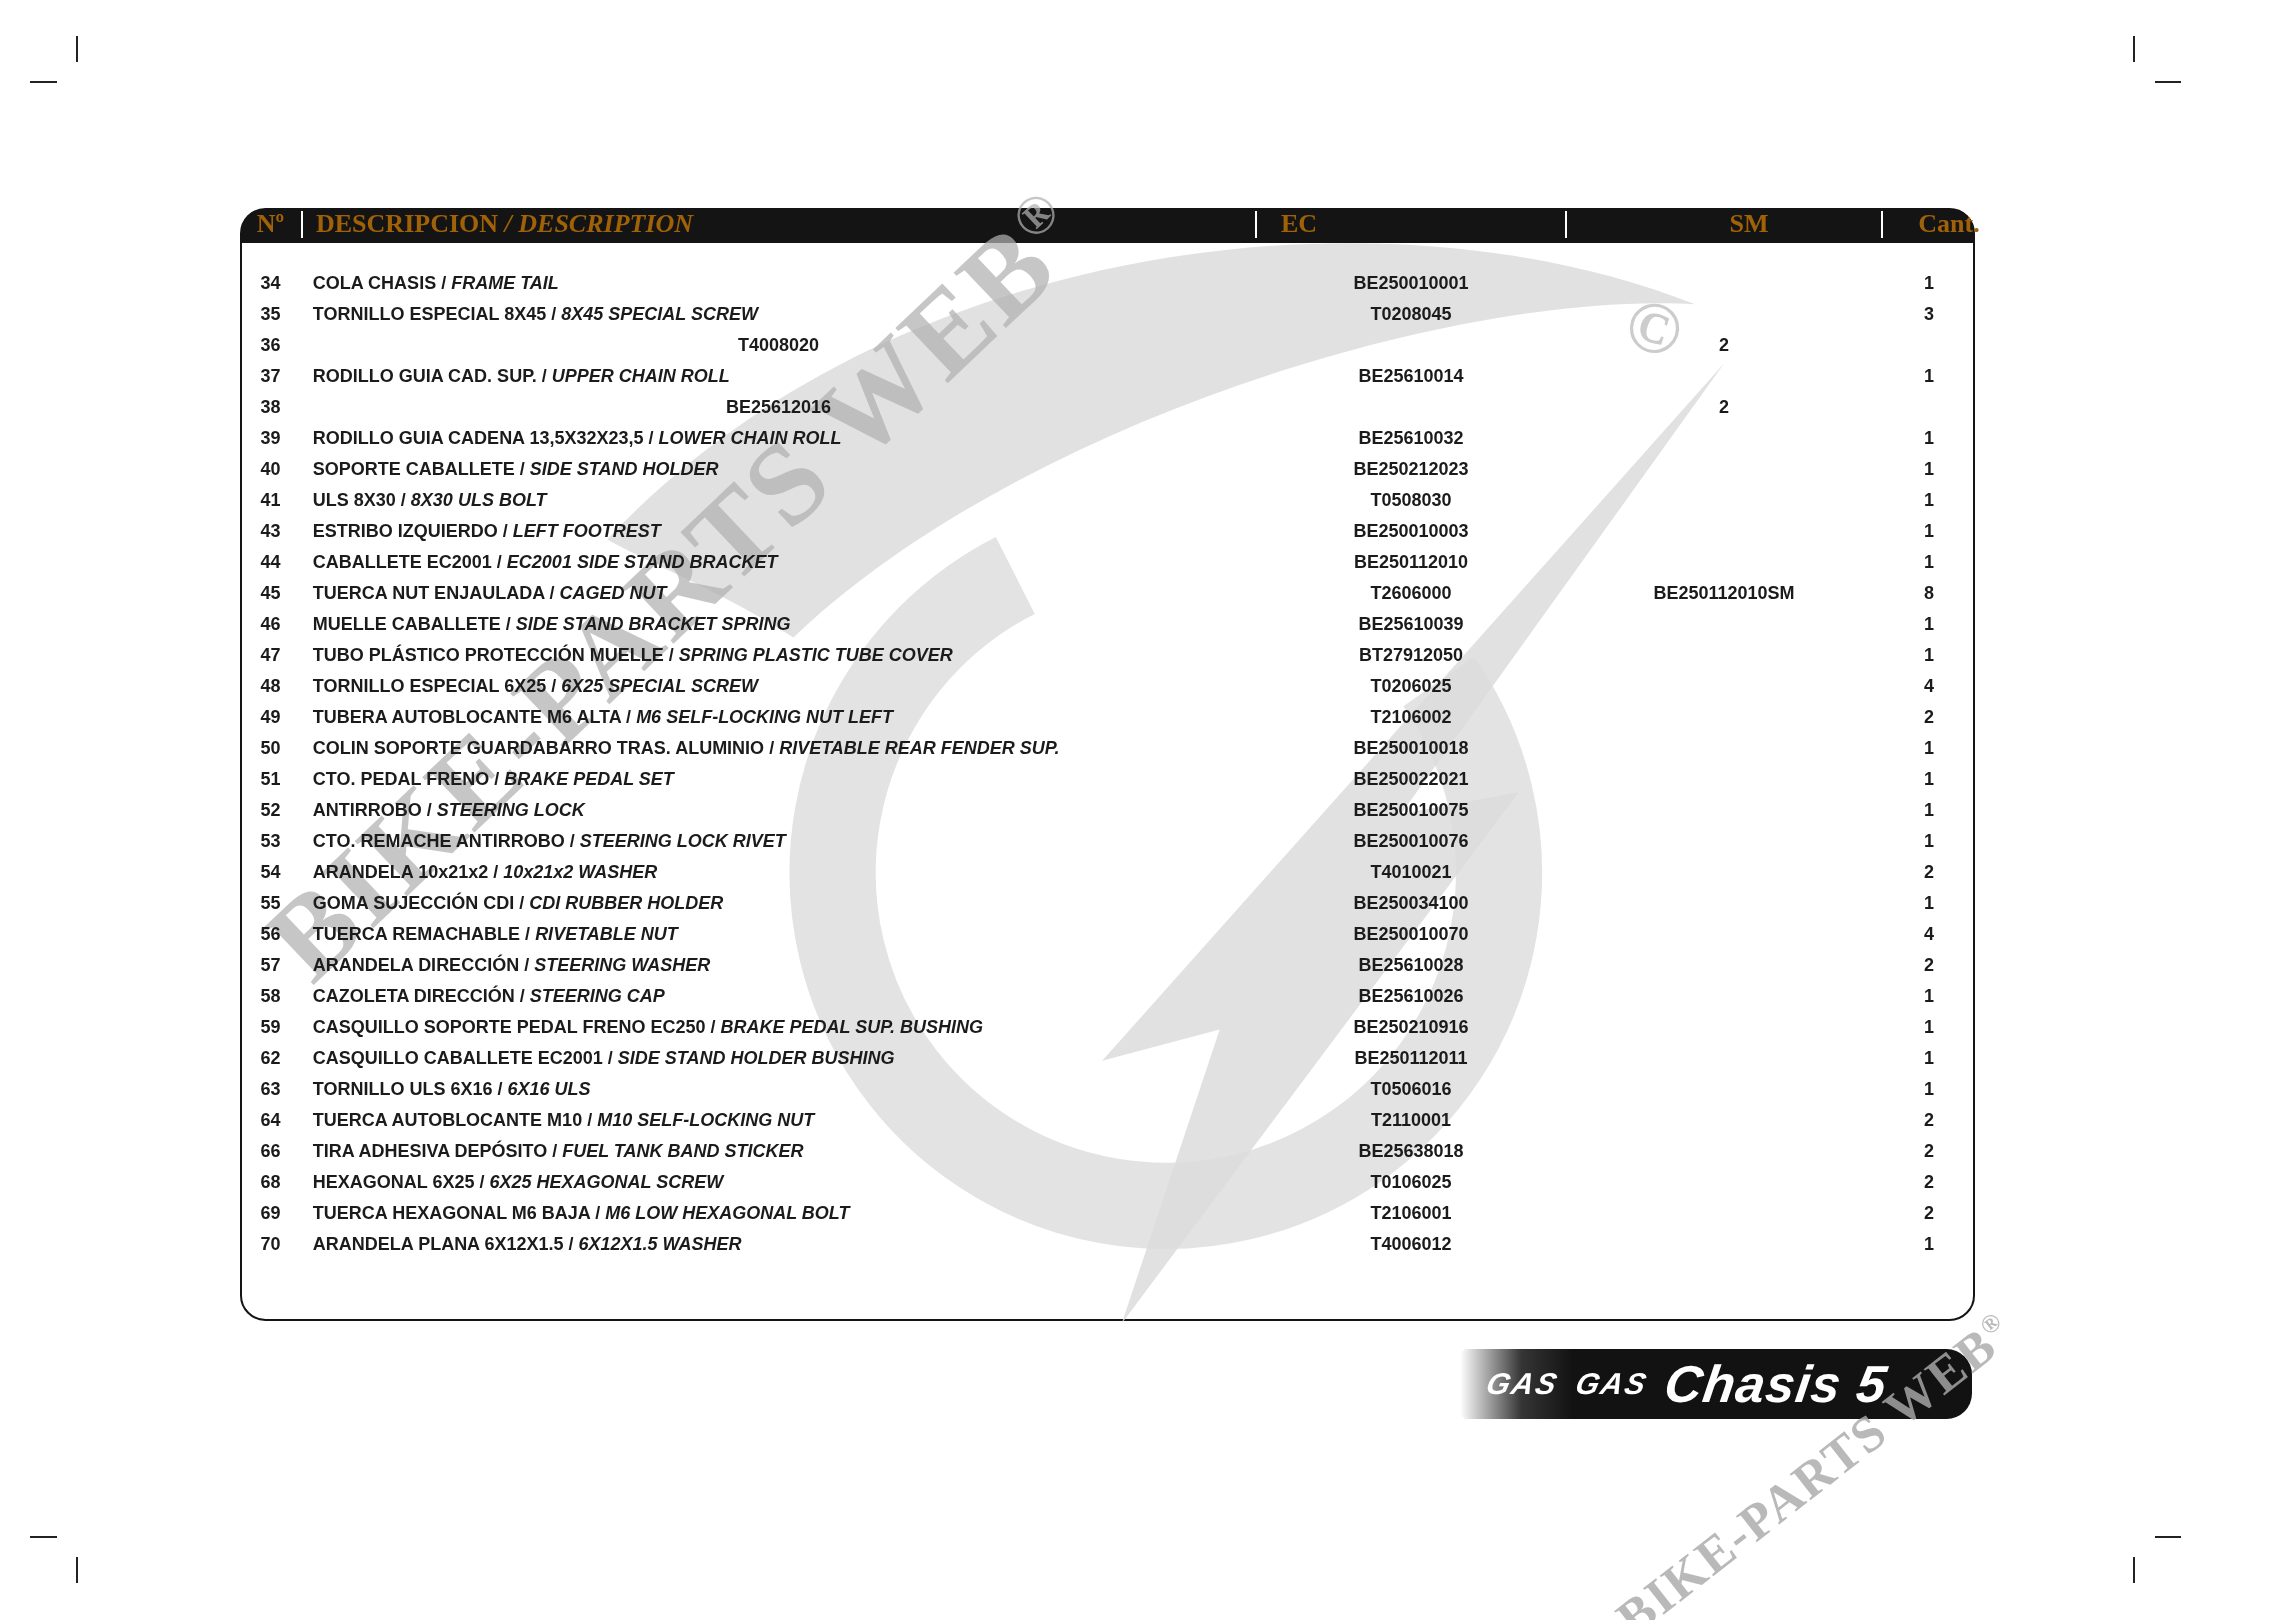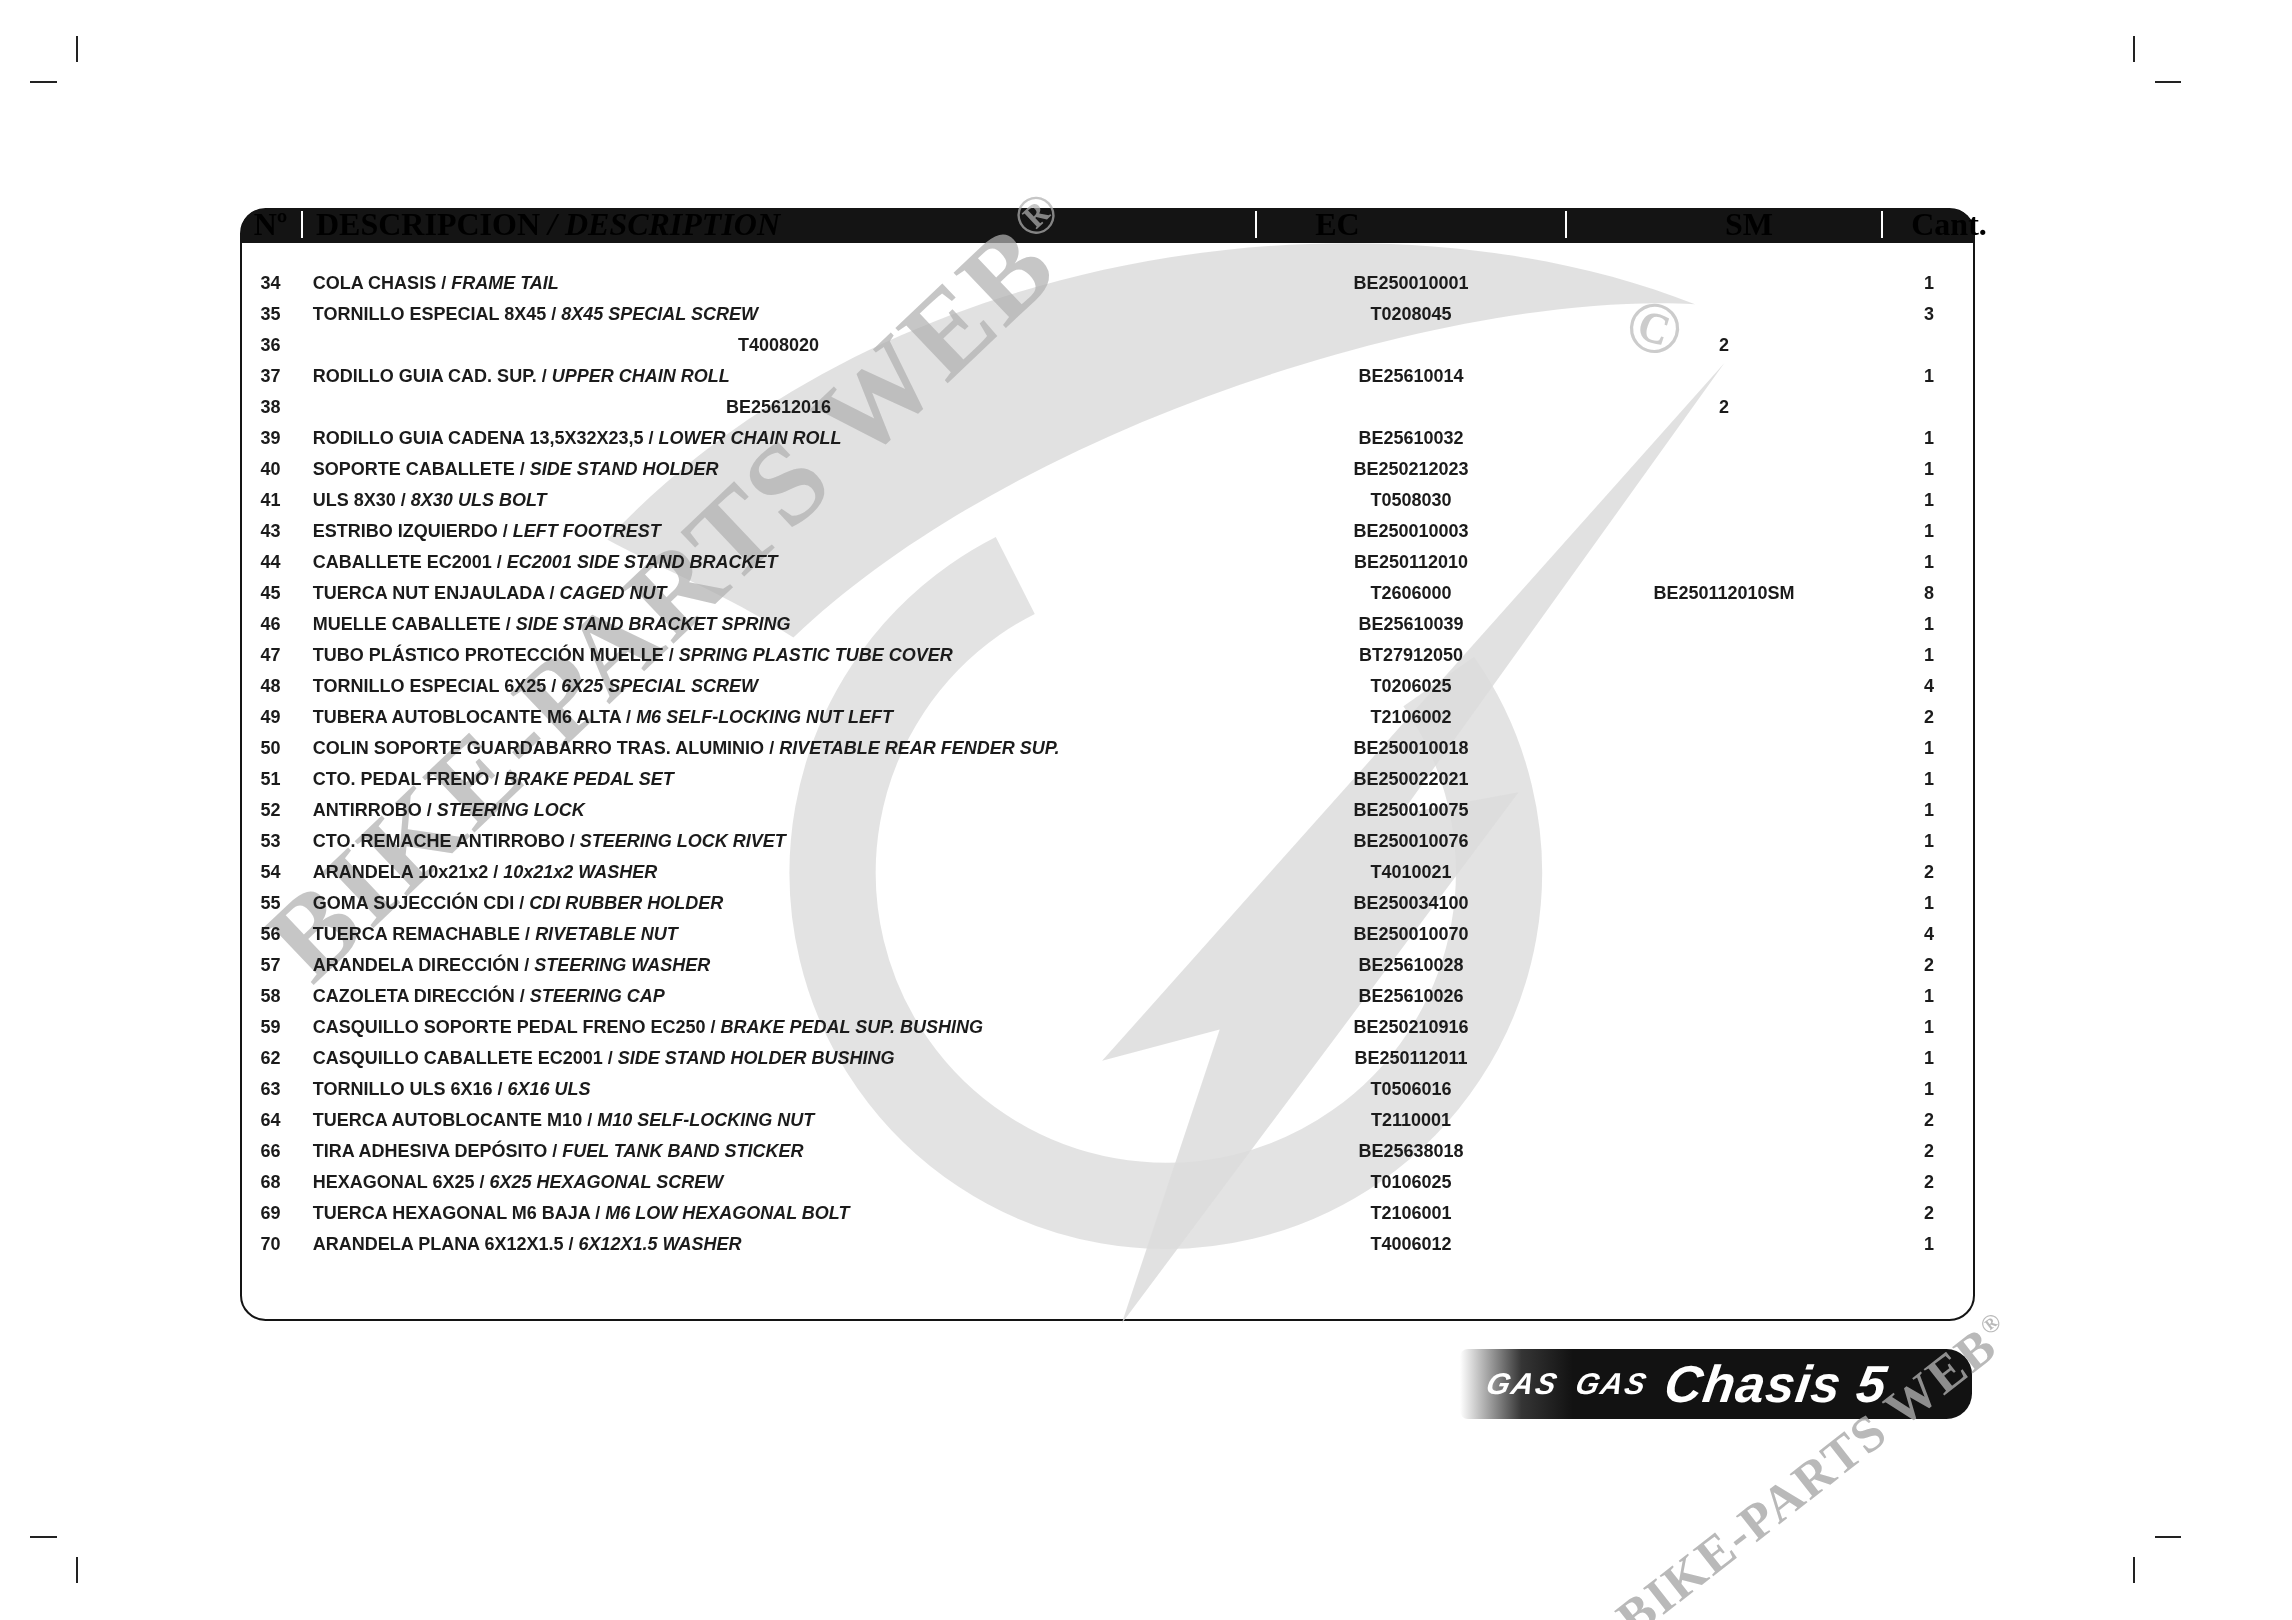--- a/index.html
+++ b/index.html
@@ -27,26 +27,26 @@
   .wm-small .reg{font-size:25.5px;vertical-align:19.6px;}
 
   
   .tframe{position:absolute;left:240px;top:208px;width:1735px;height:1113px;z-index:1;
           box-sizing:border-box;border:2.9px solid #141414;border-radius:25.5px;background:transparent;}
   .tframe .headband{position:absolute;left:-1px;top:-1px;right:-1px;height:34px;
           background:#141414;border-radius:22.5px 22.5px 0 0;}
 
   
   .toverlay{position:absolute;left:240px;top:208px;width:1735px;height:1113px;z-index:3;}
-  .thead{position:absolute;left:0;top:0;width:100%;height:33px;color:#000000;
-         font-family:"Liberation Serif",serif;font-weight:700;font-size:32px;}
+  .thead{position:absolute;left:0;top:0;width:100%;height:33px;color:#a16207;
+         font-family:"Liberation Serif",serif;font-weight:700;font-size:26px;}
   .thead .hcell{position:absolute;top:0;height:33px;line-height:32px;}
   .h-num{left:0;width:61px;text-align:center;}
   .h-desc{left:76px;}
-  .h-ec{left:957px;width:281px;text-align:center;}
+  .h-ec{left:1041px;width:281px;}
   .h-sm{left:1325px;width:368px;text-align:center;}
   .h-qty{left:1641px;width:94px;text-align:center;margin-left:21px;}
   .hsep{position:absolute;top:2.9px;bottom:2.9px;width:2px;background:#ffffff;}
   .hs1{left:61px;}.hs2{left:1015px;}.hs3{left:1325px;}.hs4{left:1641px;}
   .thead i{font-style:italic;}
 
   .tbody{position:absolute;left:0;top:33px;width:100%;padding-top:27.4px;}
   .row{display:grid;grid-template-columns:61px 955px 310px 316px 94px;
        height:31px;align-items:center;font-size:18px;white-space:nowrap;font-weight:bold;}
   .c-num{text-align:center;}

